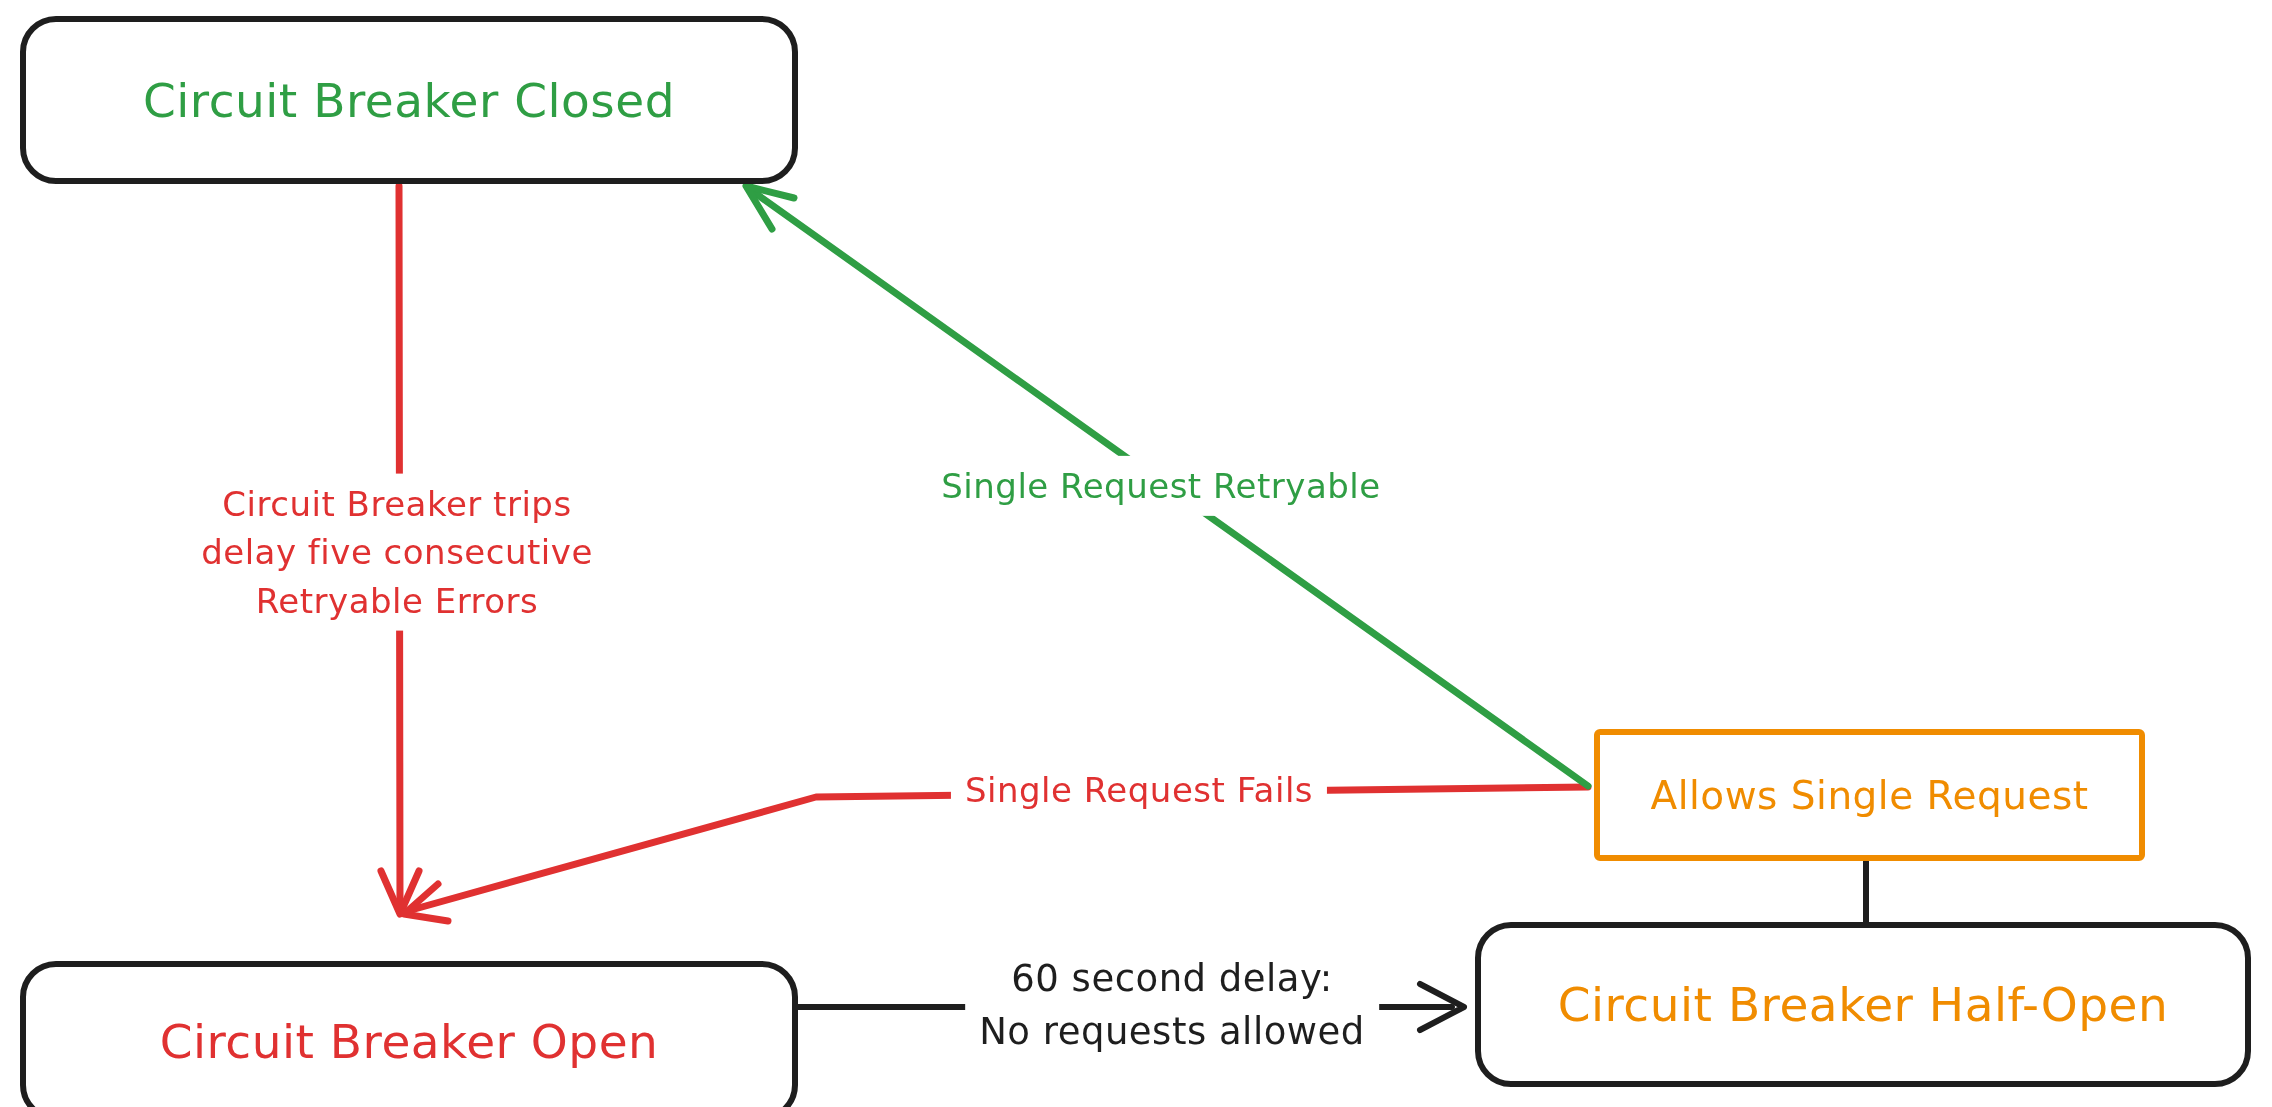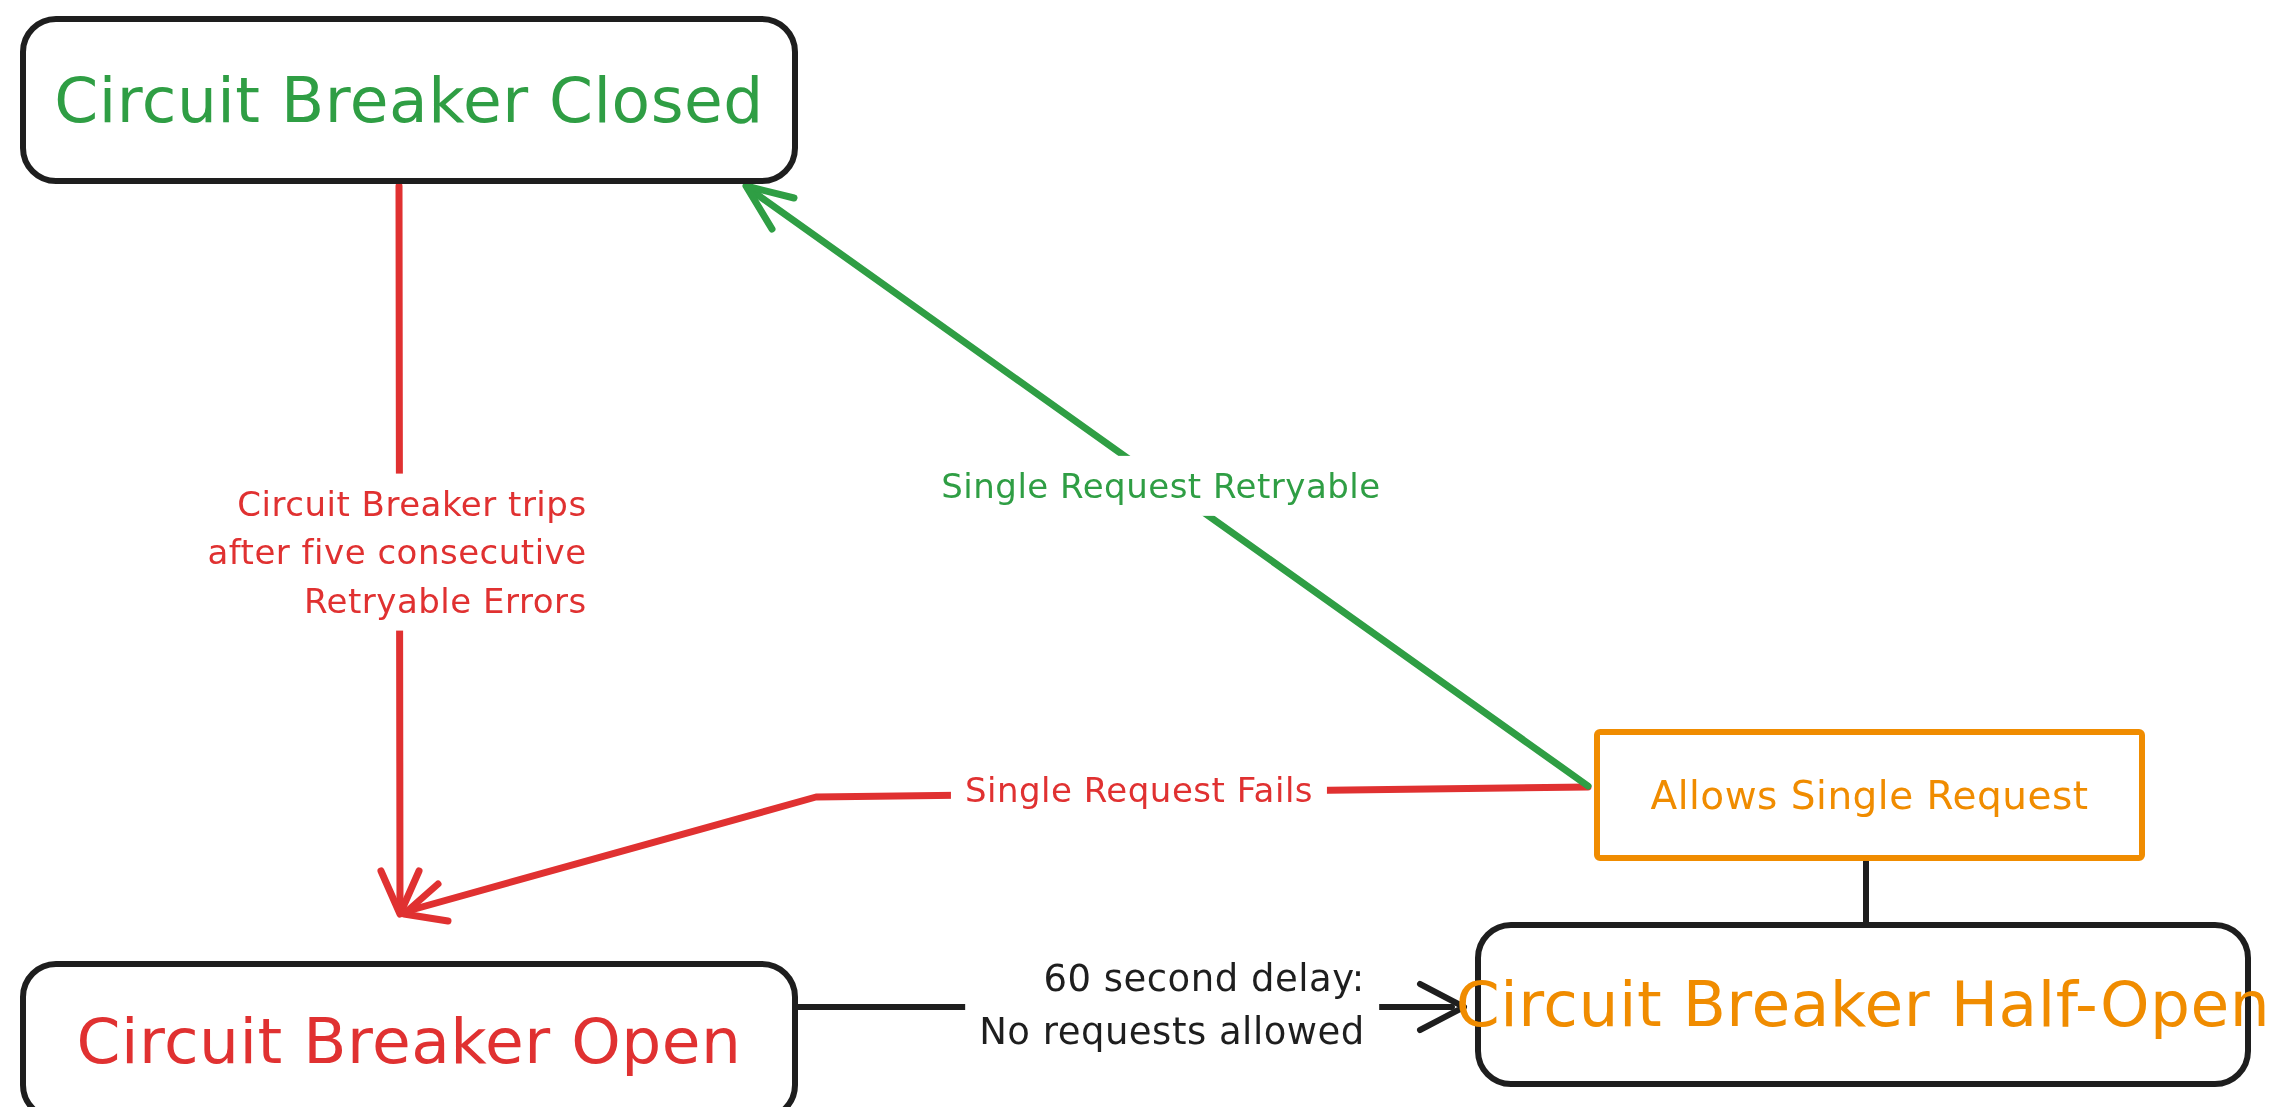--- a/index.html
+++ b/index.html
@@ -22,38 +22,38 @@
     stroke-linejoin: round;
   }
   .node {
     position: absolute;
     background: #ffffff;
     border: 6px solid #1e1e1e;
     border-radius: 36px;
     display: flex;
     align-items: center;
     justify-content: center;
-    font-size: 63px;
+    font-size: 47px;
     letter-spacing: 0.5px;
     white-space: nowrap;
   }
   .node.allows {
     border-color: #f08c00;
     border-radius: 6px;
     font-size: 39px;
   }
   .green  { color: #2f9e44; }
   .red    { color: #e03131; }
   .orange { color: #f08c00; }
   .black  { color: #1e1e1e; }
   .edge-label {
     position: absolute;
     transform: translate(-50%, -50%);
     background: #ffffff;
-    text-align: right;
+    text-align: center;
     font-size: 34px;
     line-height: 1.42;
     padding: 6px 14px;
     white-space: nowrap;
     letter-spacing: 0.5px;
   }
   .edge-label.delay { font-size: 37px; }
 </style>
 </head>
 <body>
@@ -72,21 +72,21 @@
     <polyline points="772,229 746,186 794,198" stroke-width="7" stroke="#2f9e44"></polyline>
 
     <line x1="797" y1="1007" x2="1452" y2="1007" stroke-width="6" stroke="#1e1e1e"></line>
     <polyline points="1420,984 1464,1007 1420,1030" stroke-width="6" stroke="#1e1e1e"></polyline>
 
     <line x1="1866" y1="860" x2="1866" y2="922" stroke-width="6" stroke="#1e1e1e"></line>
   </svg>
 
   <div class="edge-label red" style="left: 397px; top: 552px;">
     <div>Circuit Breaker trips</div>
-    <div>after five consecutive</div>
+    <div>delay five consecutive</div>
     <div>Retryable Errors</div>
   </div>
 
   <div class="edge-label green" style="left: 1161px; top: 486px;">Single Request Retryable</div>
 
   <div class="edge-label red" style="left: 1139px; top: 790px;">Single Request Fails</div>
 
   <div class="edge-label black delay" style="left: 1172px; top: 1006px;">
     <div>60 second delay:</div>
     <div>No requests allowed</div>

